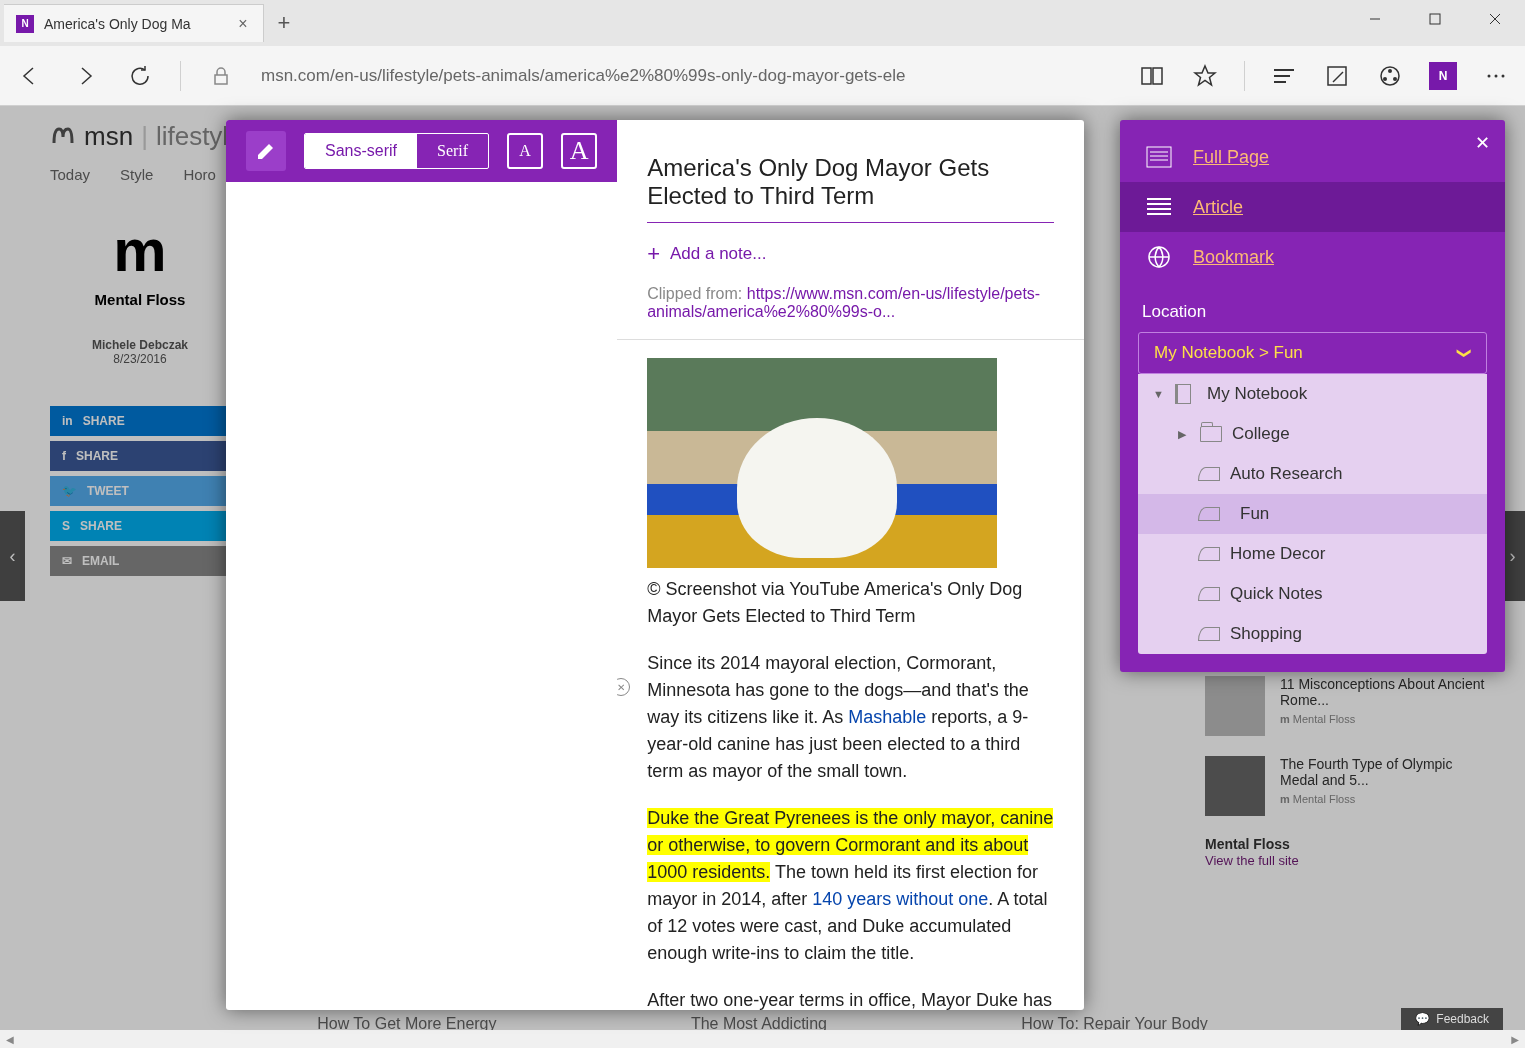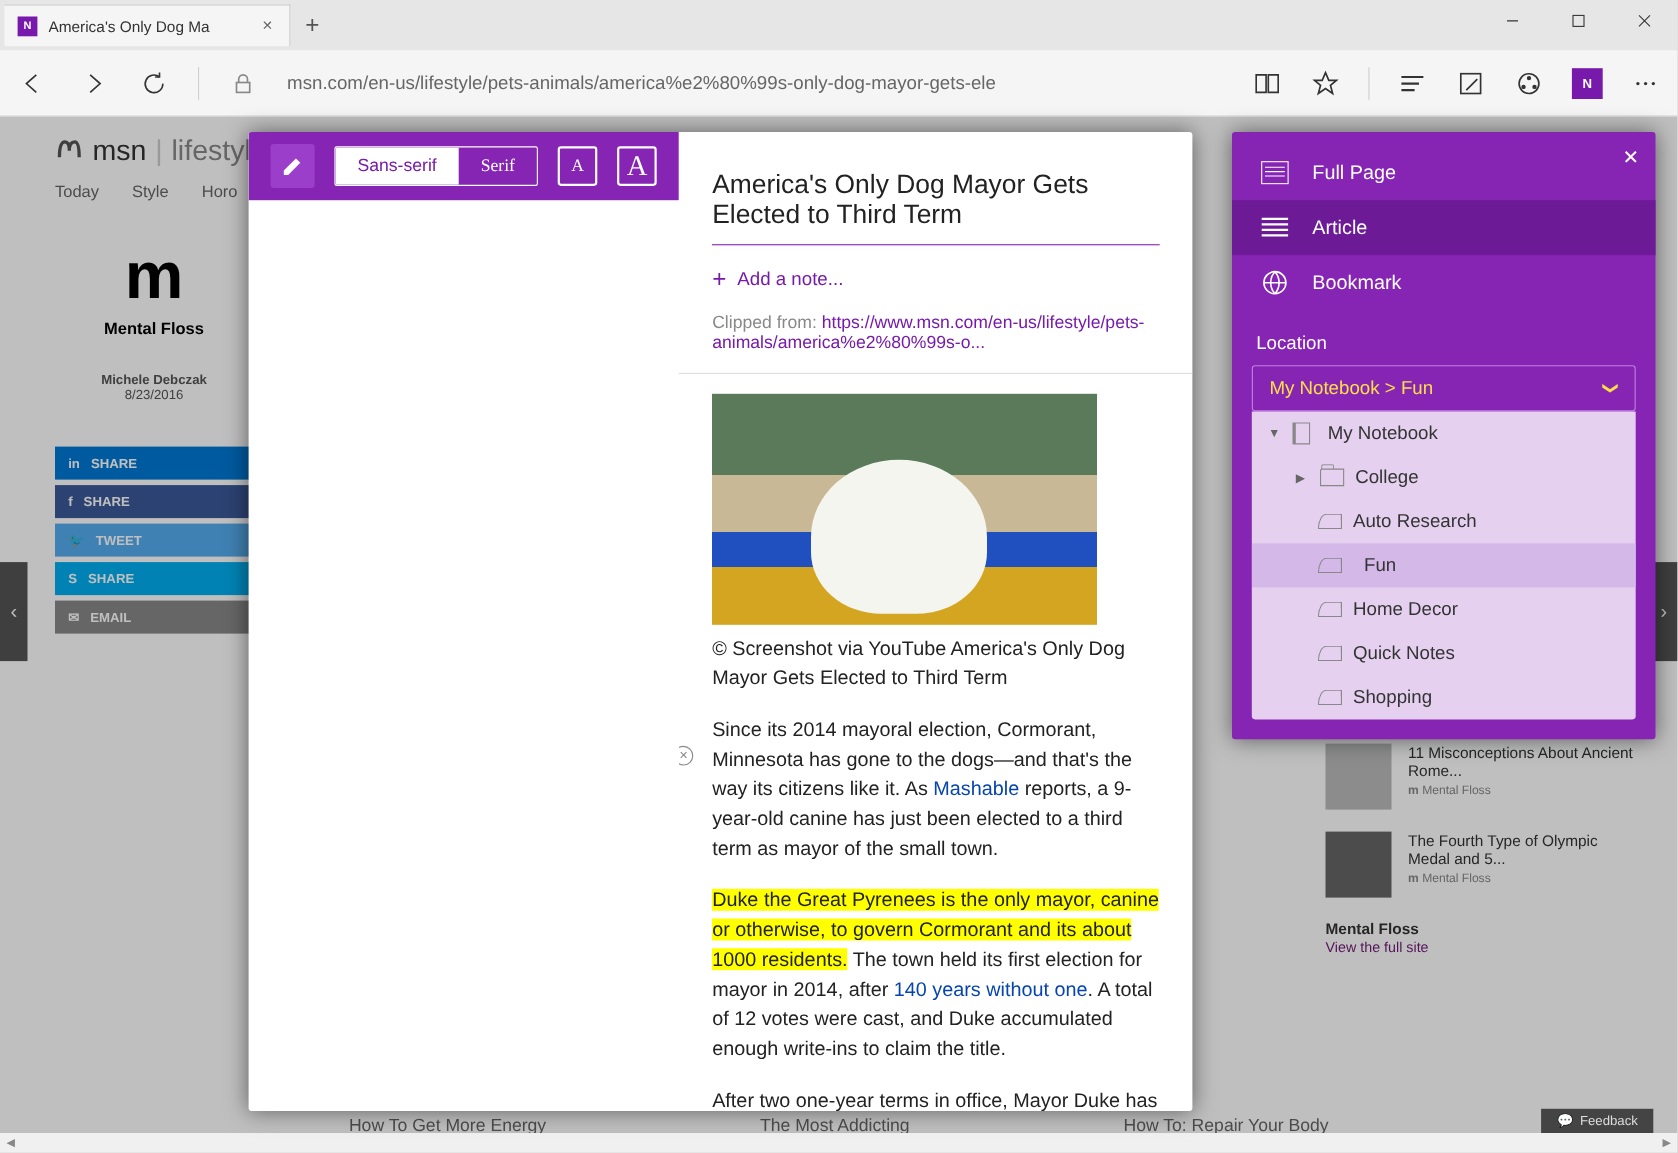--- a/index.html
+++ b/index.html
@@ -82,21 +82,21 @@
     .cp-caption { margin-top: 8px; font-size: 18px; color: #222; line-height: 1.5; }
     .cp-para { margin-top: 20px; font-size: 18px; color: #222; line-height: 1.5; }
     .cp-para a { color: #0645ad; }
     .highlighted { background: #ffff00; }
     .close-bubble { position: absolute; left: -5px; top: 558px; width: 18px; height: 18px; border: 1px solid #888; border-radius: 50%; display: flex; align-items: center; justify-content: center; font-size: 10px; color: #888; background: #fff; }
     
     
     .location-panel { position: absolute; top: 120px; right: 20px; width: 385px; background: #8624b4; z-index: 11; box-shadow: 0 0 20px rgba(0,0,0,0.5); border-radius: 3px; padding-bottom: 0; }
     .lp-close { position: absolute; right: 15px; top: 12px; color: #fff; font-size: 18px; cursor: pointer; }
     .mode-list { padding: 12px 0; }
-    .mode-item { display: flex; align-items: center; gap: 20px; padding: 14px 25px; color: #ffffff; font-size: 18px; cursor: pointer; }
+    .mode-item { display: flex; align-items: center; gap: 20px; padding: 14px 25px; color: #fdba74; font-size: 18px; cursor: pointer; text-decoration: underline; }
     .mode-item.selected { background: #6d1a97; }
     .mode-icon { width: 28px; height: 22px; display: flex; align-items: center; justify-content: center; }
     .lp-label { padding: 8px 22px 10px; color: #fff; font-size: 17px; }
     .lp-select { margin: 0 18px 0; border: 1px solid #c080e0; border-radius: 3px; padding: 10px 15px; color: #fde047; font-size: 17px; display: flex; align-items: center; justify-content: space-between; cursor: pointer; }
     .lp-chevron { transform: rotate(90deg); font-size: 14px;}
     
     .tree-panel { margin: 0 18px 18px; background: #e5d0f0; border-radius: 0 0 3px 3px; max-height: 330px; overflow-y: auto; }
     .tree-row { display: flex; align-items: center; padding: 10px 15px; color: #333; font-size: 17px; cursor: pointer; gap: 10px; }
     .tree-row.notebook { font-size: 17px; }
     .tree-row.section-group { padding-left: 40px; }

